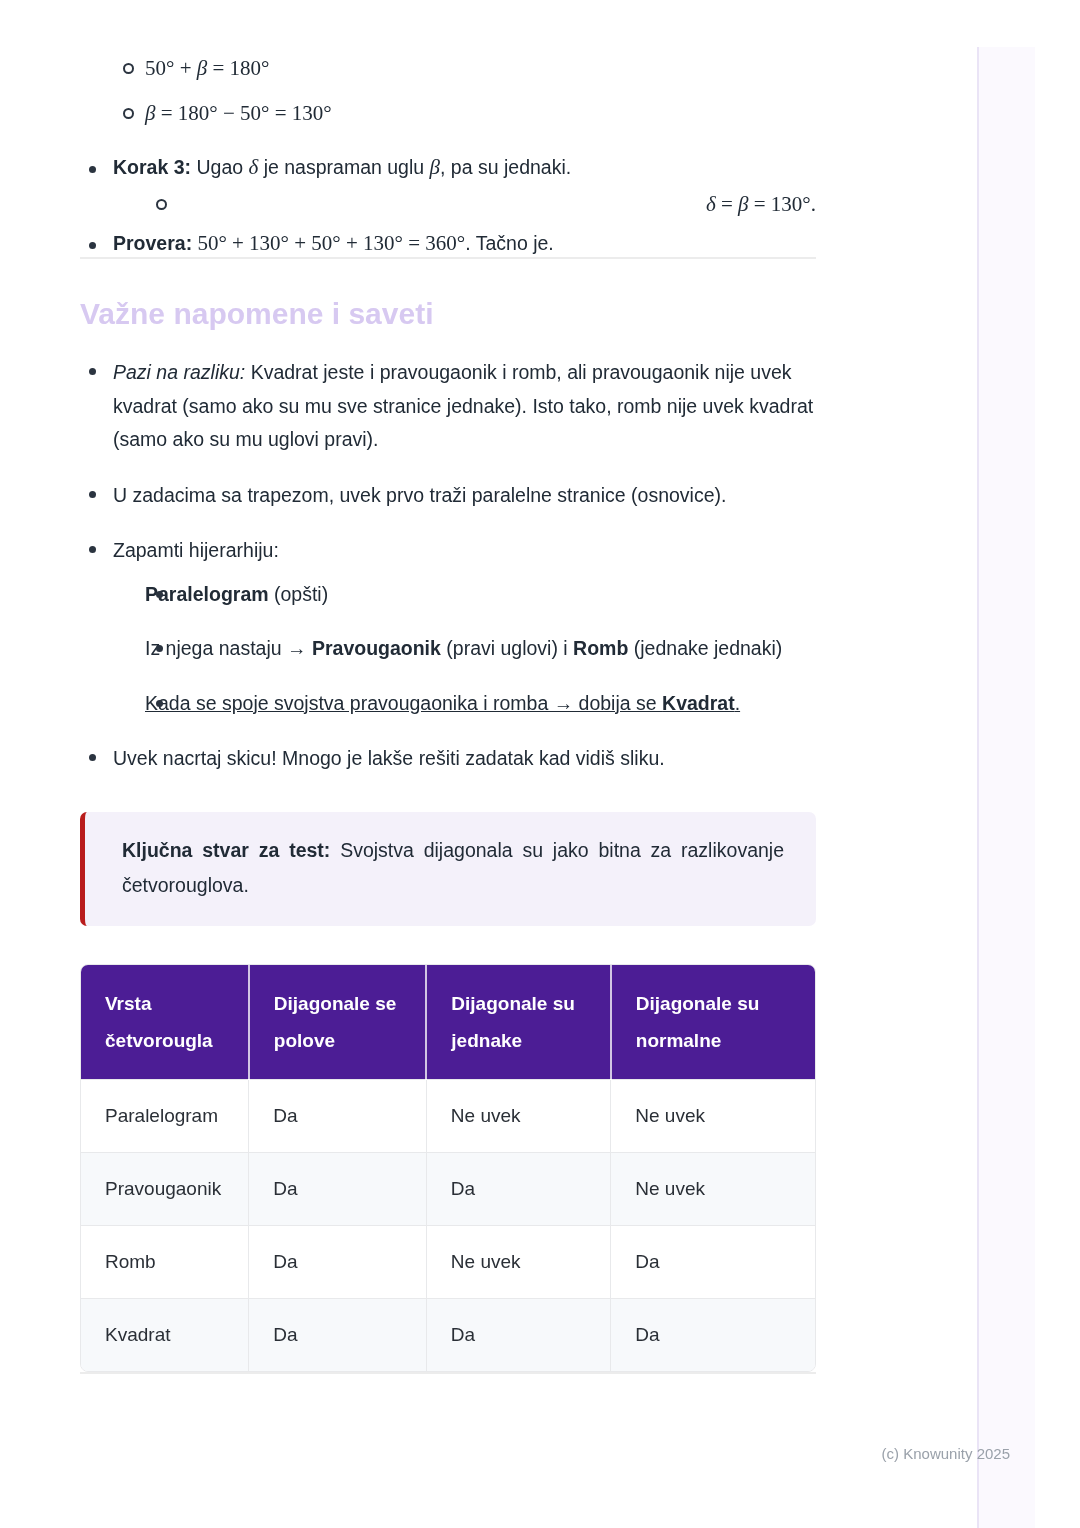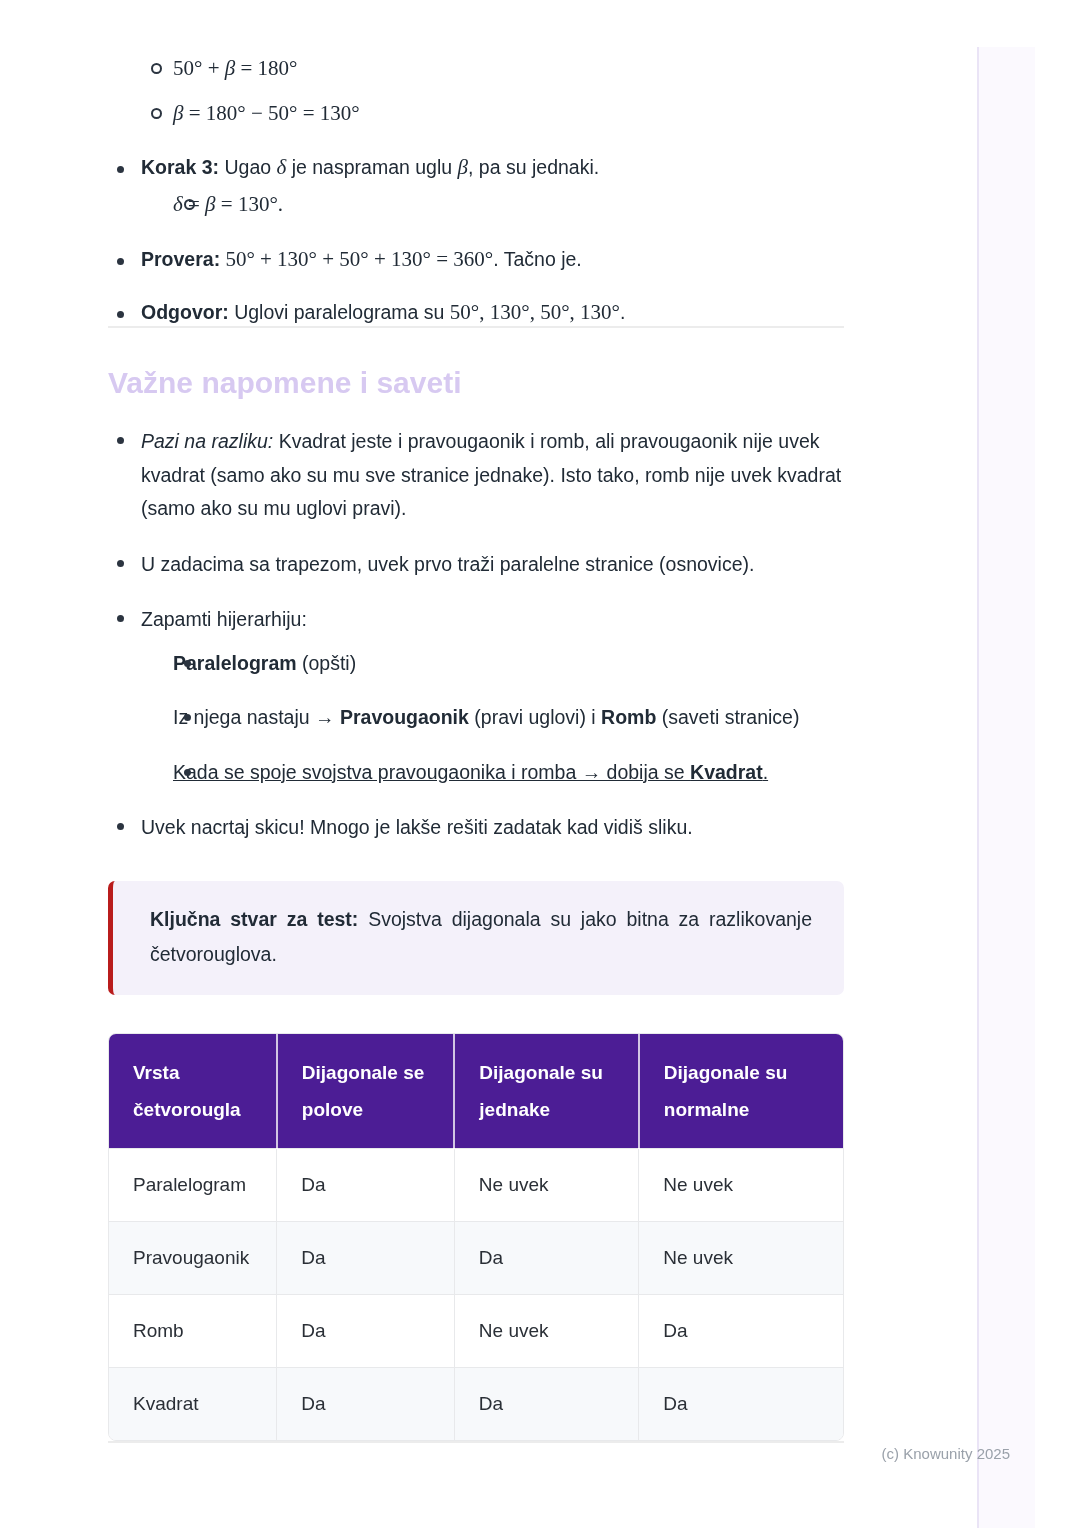--- a/index.html
+++ b/index.html
@@ -6,21 +6,21 @@
   body {
     width: 1080px; height: 1528px; position: relative;
     background: #ffffff; overflow: hidden;
     font-family: "Liberation Sans", sans-serif;
     color: #212b36;
   }
   .page-edge {
     position: absolute; left: 977px; top: 47px; width: 56px; height: 1481px;
     background: #fbf9fe; border-left: 2px solid #eae4f6;
   }
-  .doc { position: absolute; left: 108px; top: 0; width: 736px; }
+  .doc { position: absolute; left: 80px; top: 0; width: 736px; }
 
   ul { list-style: none; margin: 0; padding: 0; }
   li { position: relative; }
 
   
   .l1 { padding-left: 33px; }
   .l1::before {
     content: ""; position: absolute; left: 9px; top: 12px;
     width: 7px; height: 7px; border-radius: 50%; background: #2b3440;
   }
@@ -40,22 +40,22 @@
 
   .math { font-family: "Liberation Serif", serif; font-size: 21px; }
   .math i { font-family: "Liberation Serif", serif; }
   b { font-weight: 700; }
 
   .top-sublist { padding-top: 55px; }
   .top-sublist li { margin-bottom: 17px; line-height: 27px; }
 
   .step { font-size: 19.5px; line-height: 27px; }
   .korak3 { margin-top: 26px; }
-  .korak3-sub { margin-top: 10px; }
-  .provera { margin-top: 28px; }
+  .korak3-sub { margin-top: 10px; text-align: right; }
+  .provera { margin-top: 12px; }
   .odgovor { margin-top: 26px; }
 
   hr.rule { border: none; border-top: 2px solid #ececec; margin: 0; }
   .rule1 { margin-top: 39px; }
   .rule2 { margin-top: 33px; }
 
   h2.section-heading {
     margin: 37px 0 0 0; font-size: 30px; line-height: 36px;
     font-weight: 700; color: #d7c9f1;
   }
@@ -118,44 +118,41 @@
   <ul>
     <li class="l1 step korak3">
       <b>Korak 3:</b><span> Ugao </span><span class="math"><i>δ</i></span><span> je naspraman uglu </span><span class="math"><i>β</i></span><span>, pa su jednaki.</span>
       <ul>
         <li class="l2 korak3-sub" style="padding-left:32px;"><span class="math"><i>δ</i> = <i>β</i> = 130°.</span></li>
       </ul>
     </li>
     <li class="l1 step provera">
       <b>Provera:</b><span class="math"> 50° + 130° + 50° + 130° = 360°</span><span>. Tačno je.</span>
     </li>
-    <li class="l1 step odgovor">
-      <b>Odgovor:</b><span> Uglovi paralelograma su </span><span class="math">50°, 130°, 50°, 130°</span><span>.</span>
-    </li>
   </ul>
 
   <hr class="rule rule1">
 
   <h2 class="section-heading">Važne napomene i saveti</h2>
 
   <ul class="notes">
     <li class="l1">
       <span class="em">Pazi na razliku:</span><span> Kvadrat jeste i pravougaonik i romb, ali pravougaonik nije uvek kvadrat (samo ako su mu sve stranice jednake). Isto tako, romb nije uvek kvadrat (samo ako su mu uglovi pravi).</span>
     </li>
     <li class="l1">
       <span>U zadacima sa trapezom, uvek prvo traži paralelne stranice (osnovice).</span>
     </li>
     <li class="l1">
       <span>Zapamti hijerarhiju:</span>
       <ul class="hier">
         <li class="l2f" style="padding-left:32px;">
           <b>Paralelogram</b><span> (opšti)</span>
         </li>
         <li class="l2f" style="padding-left:32px;">
-          <span>Iz njega nastaju → </span><b>Pravougaonik</b><span> (pravi uglovi) i </span><b>Romb</b><span> (saveti stranice)</span>
+          <span>Iz njega nastaju → </span><b>Pravougaonik</b><span> (pravi uglovi) i </span><b>Romb</b><span> (jednake jednaki)</span>
         </li>
         <li class="l2f" style="padding-left:32px;text-decoration:underline;">
           <span>Kada se spoje svojstva pravougaonika i romba → dobija se </span><b>Kvadrat</b><span>.</span>
         </li>
       </ul>
     </li>
     <li class="l1">
       <span>Uvek nacrtaj skicu! Mnogo je lakše rešiti zadatak kad vidiš sliku.</span>
     </li>
   </ul>

